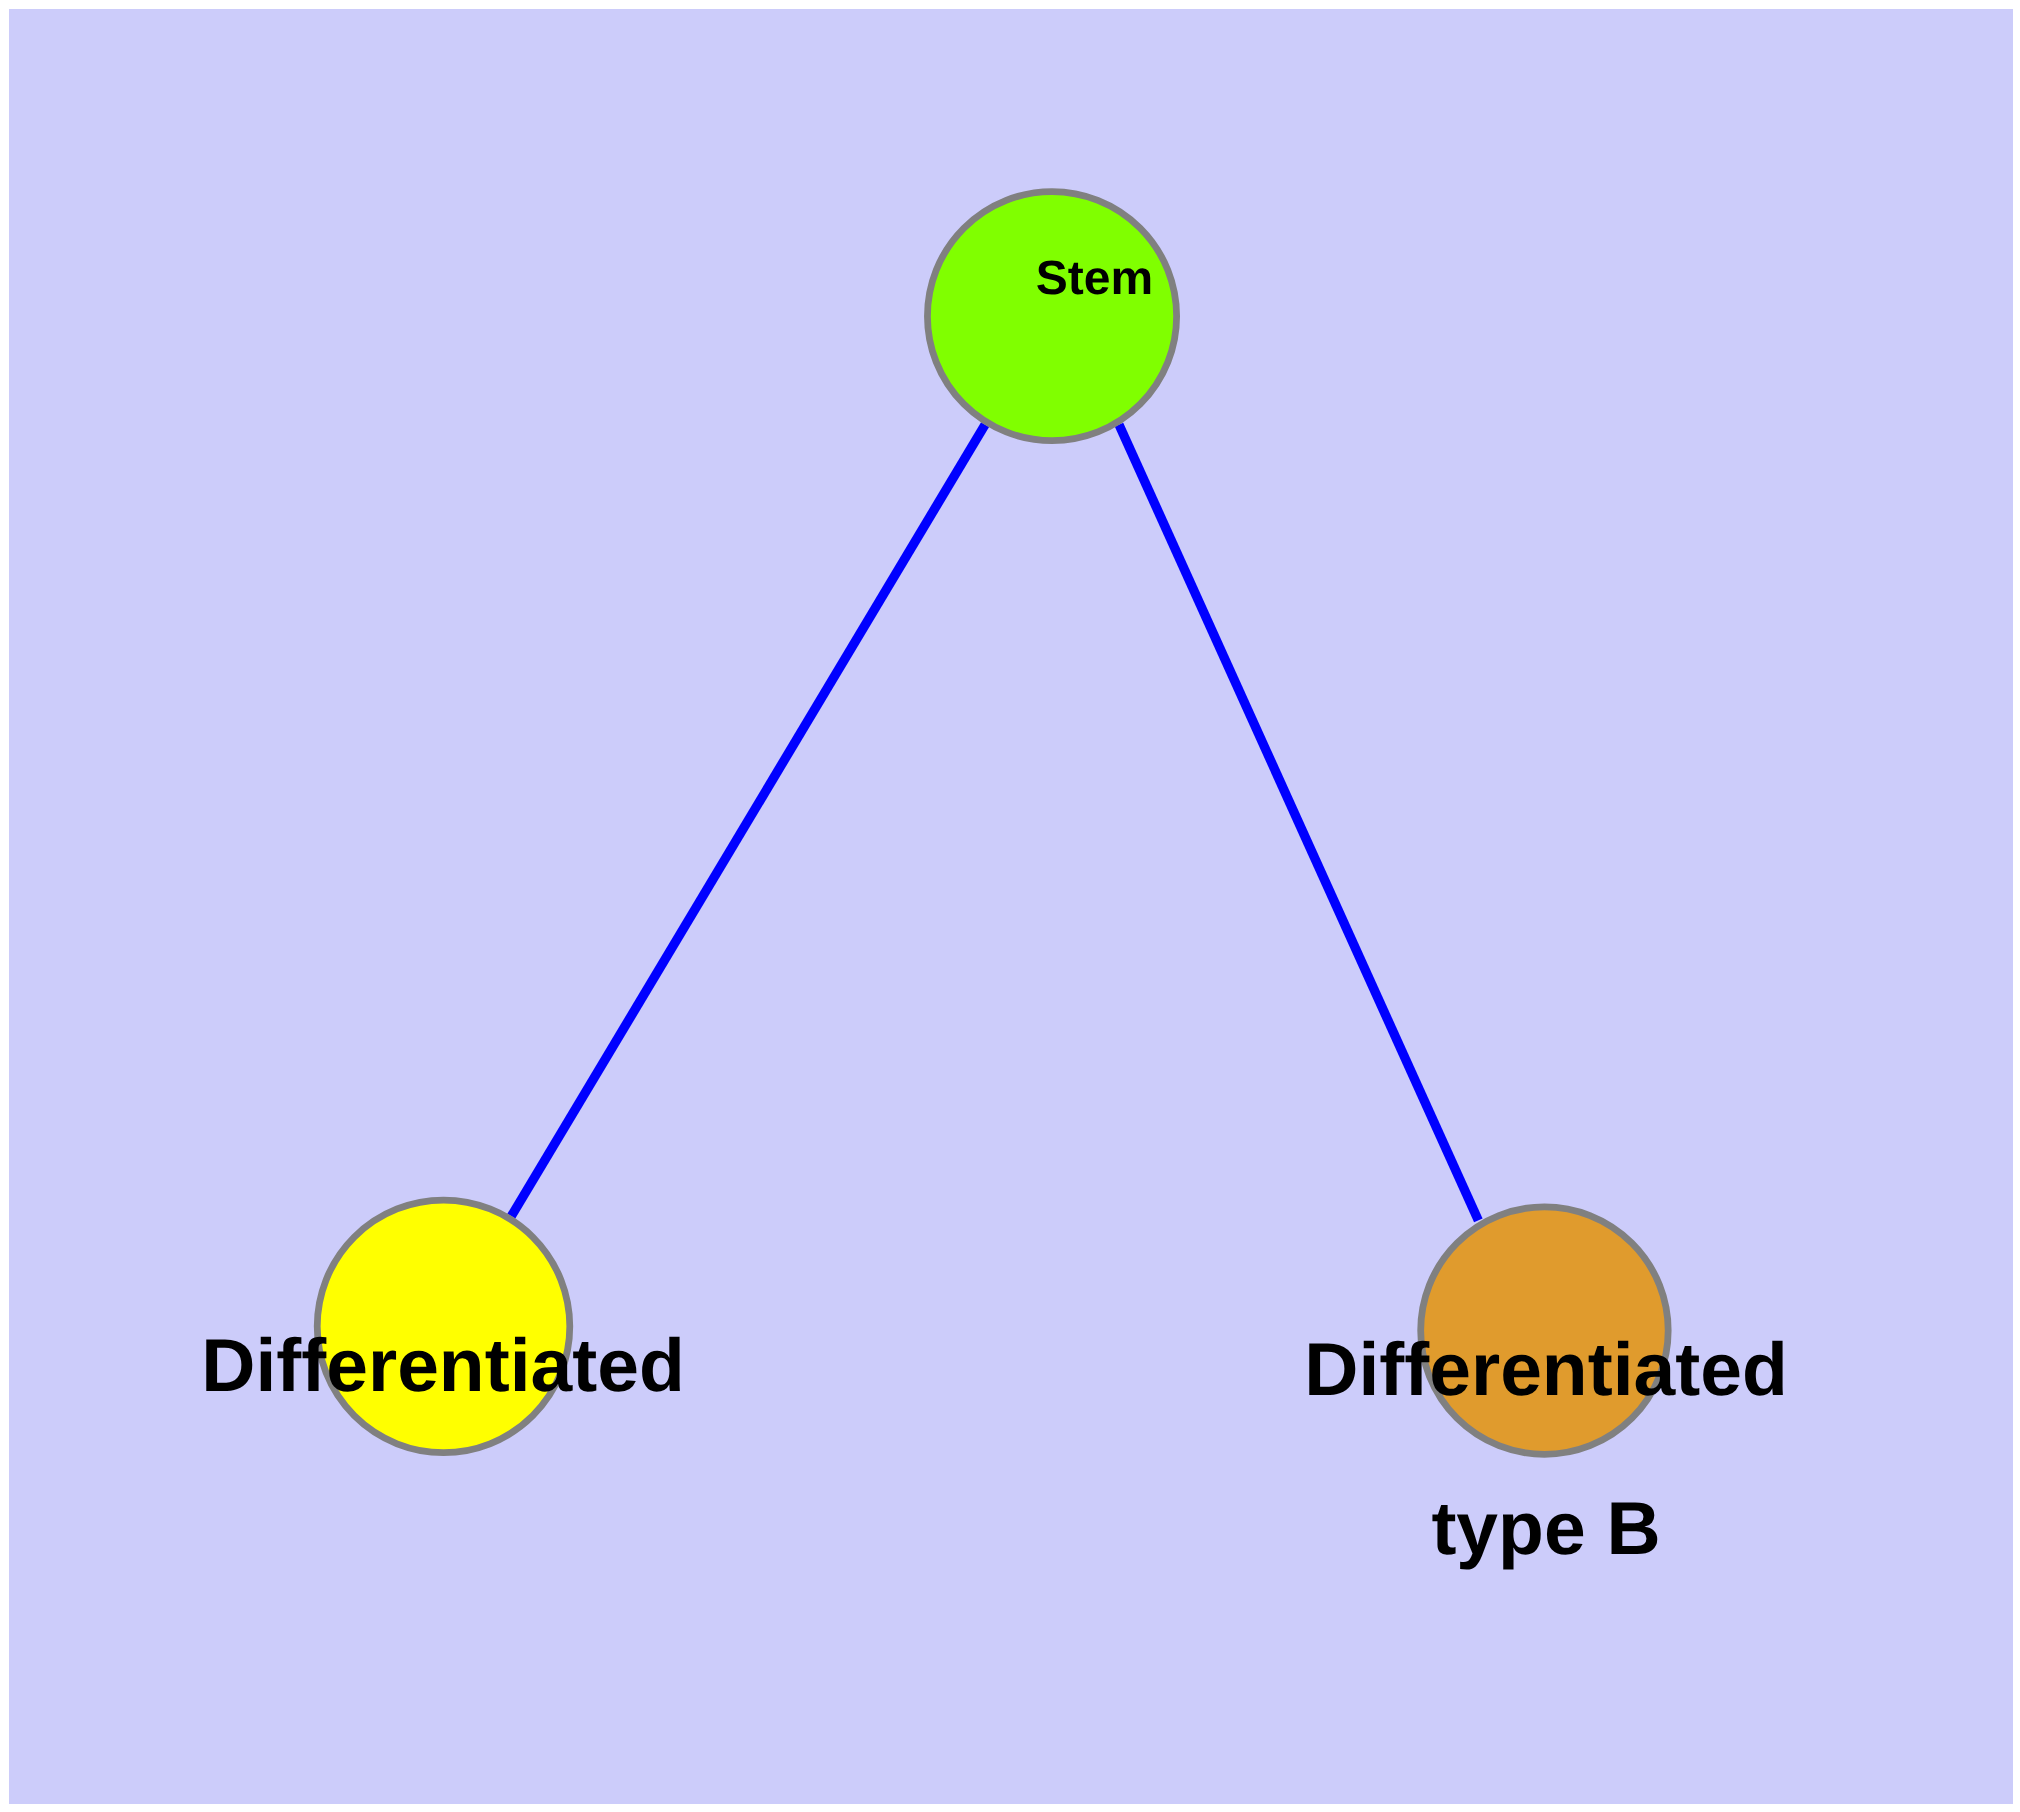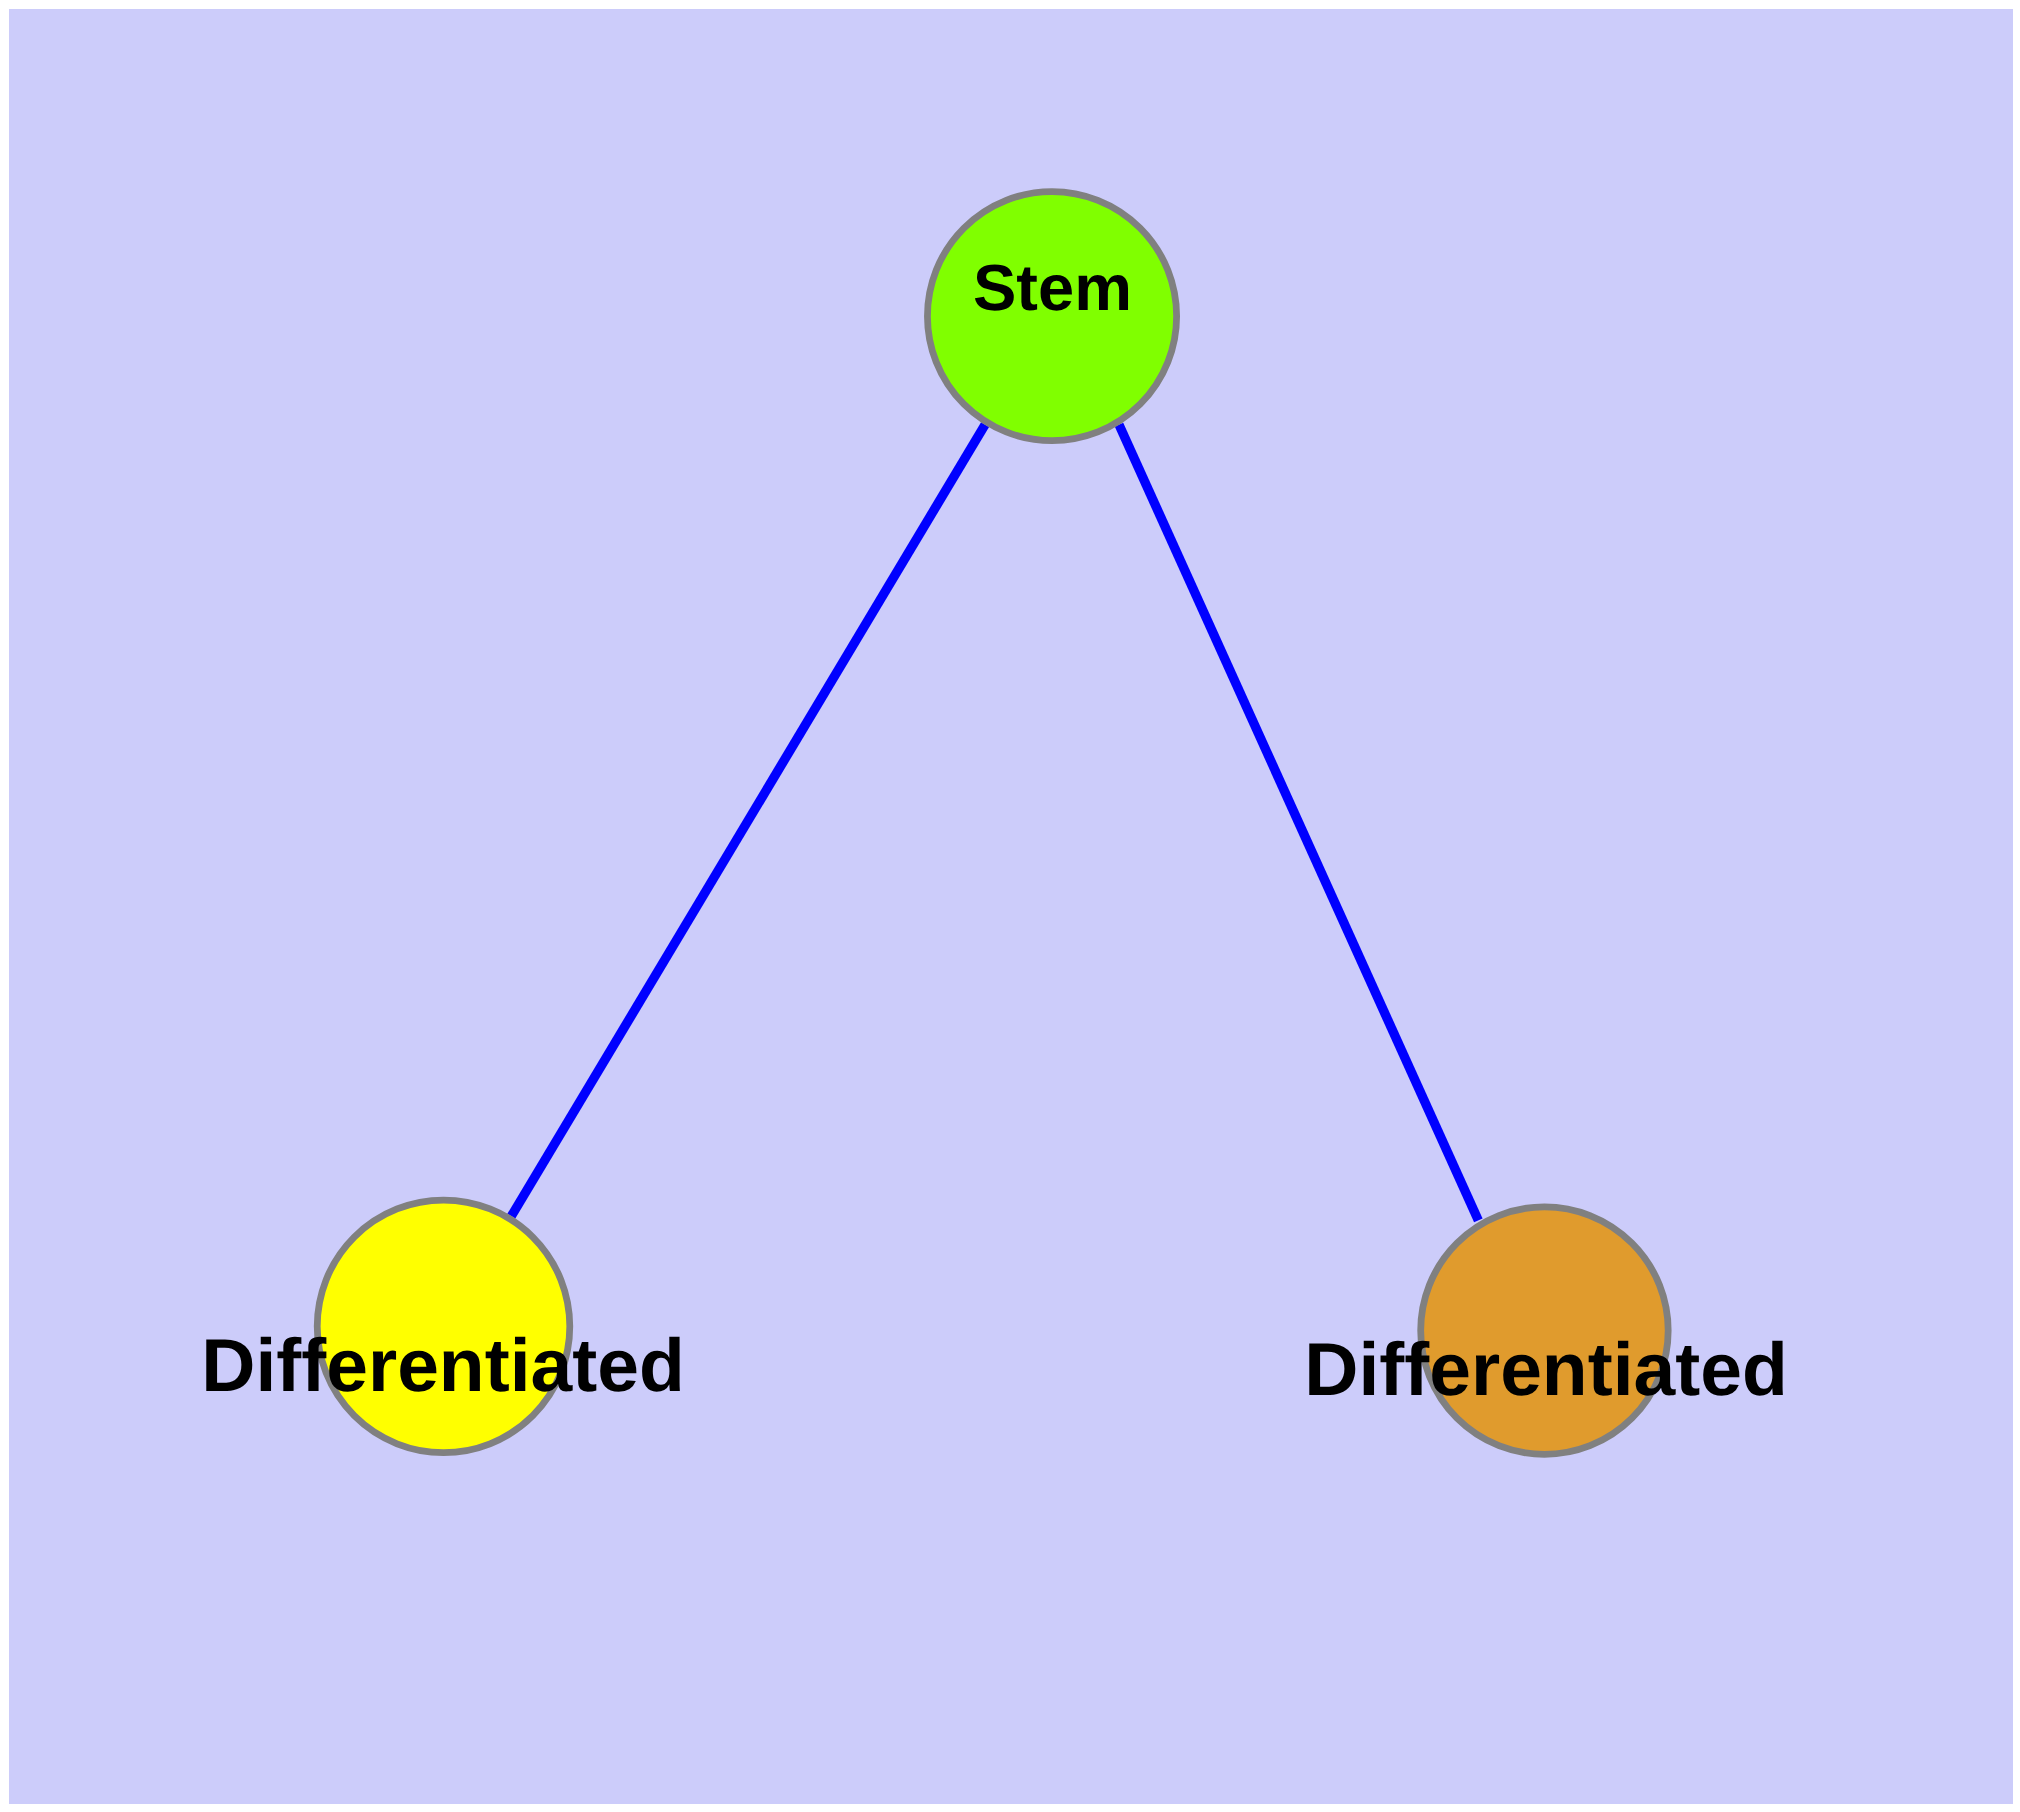--- a/index.html
+++ b/index.html
@@ -35,24 +35,24 @@
     position: absolute;
     text-align: center;
     color: #000000;
     font-weight: bold;
     line-height: 1.06;
     white-space: pre-line;
     pointer-events: none;
     text-rendering: geometricPrecision;
   }
   #label-stem {
-    left: 798px;
+    left: 840px;
     top: 254px;
     width: 509px;
-    font-size: 65px;
+    font-size: 48px;
   }
   #label-type-a {
     left: 104px;
     top: 1246px;
     width: 678px;
     font-size: 75px;
   }
   #label-type-b {
     left: 1207px;
     top: 1250px;
@@ -80,16 +80,17 @@
   </svg>
 
   <div class="node-label" id="label-stem">Stem</div>
 
   <div class="node-label" id="label-type-a">
     <div>Differentiated</div>
   </div>
 
   <div class="node-label" id="label-type-b">
     <div>Differentiated</div>
+    <div>type B</div>
   </div>
 
 </div>
 
 
 </body></html>

